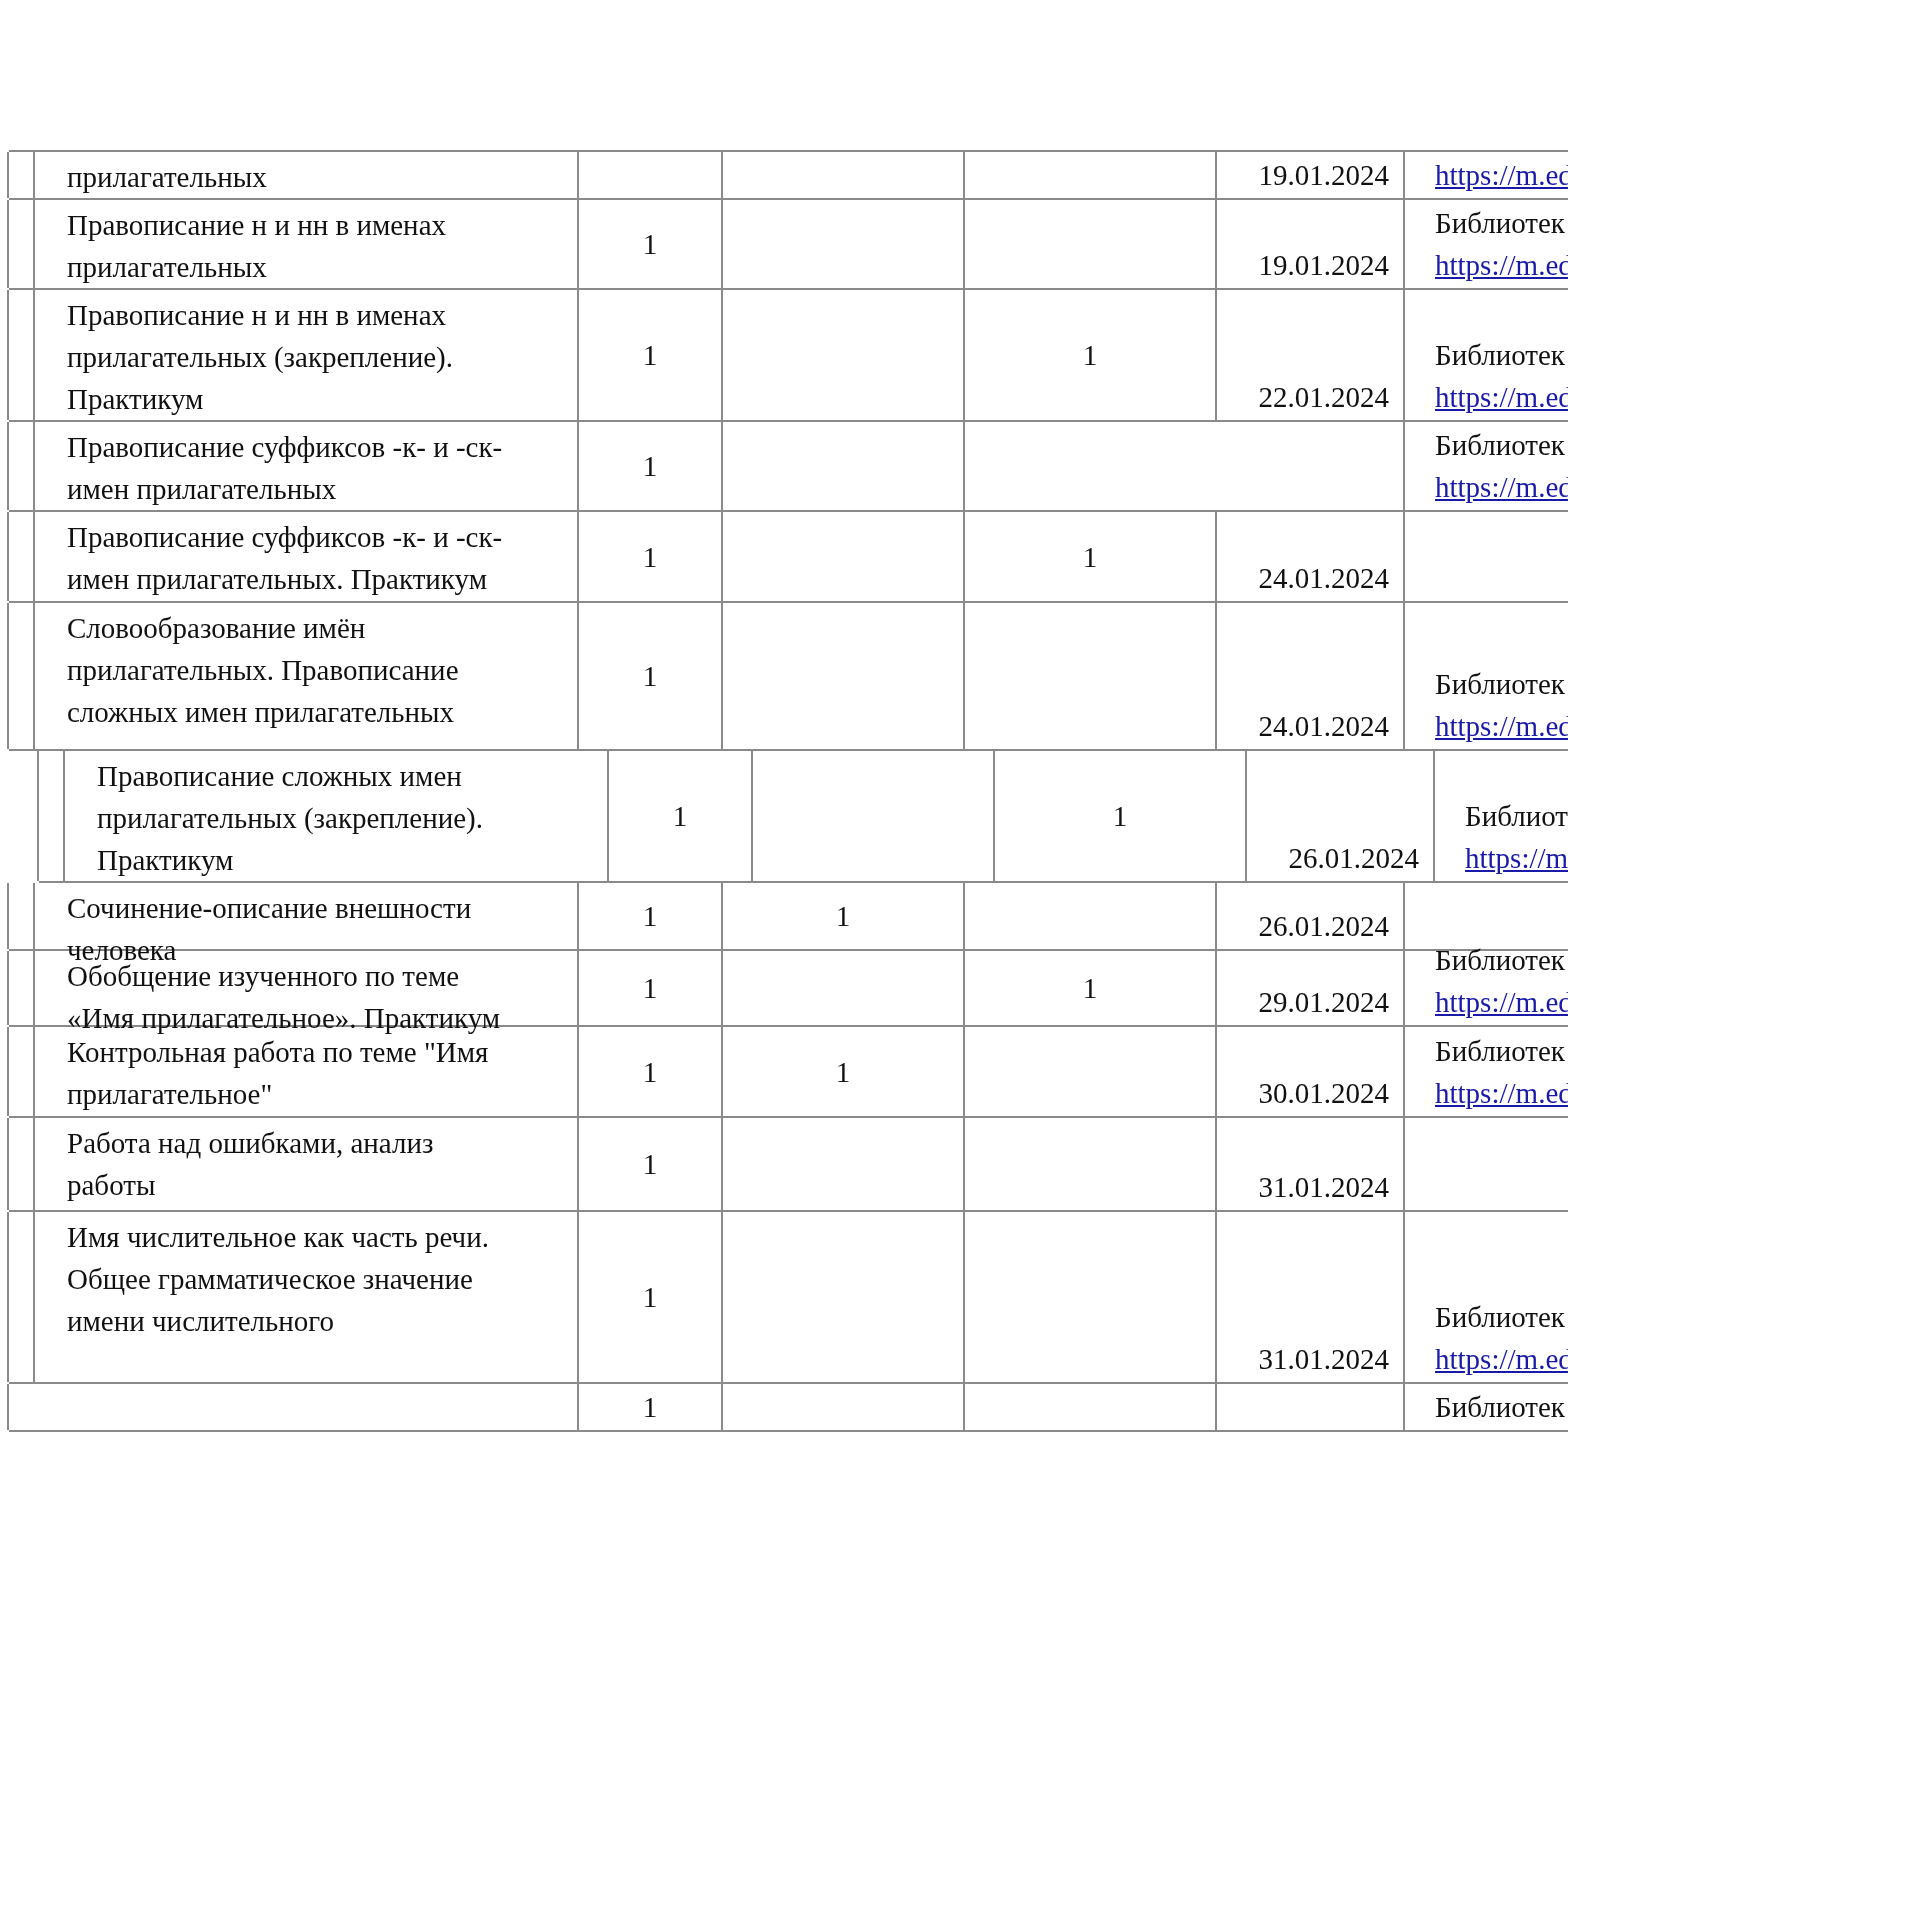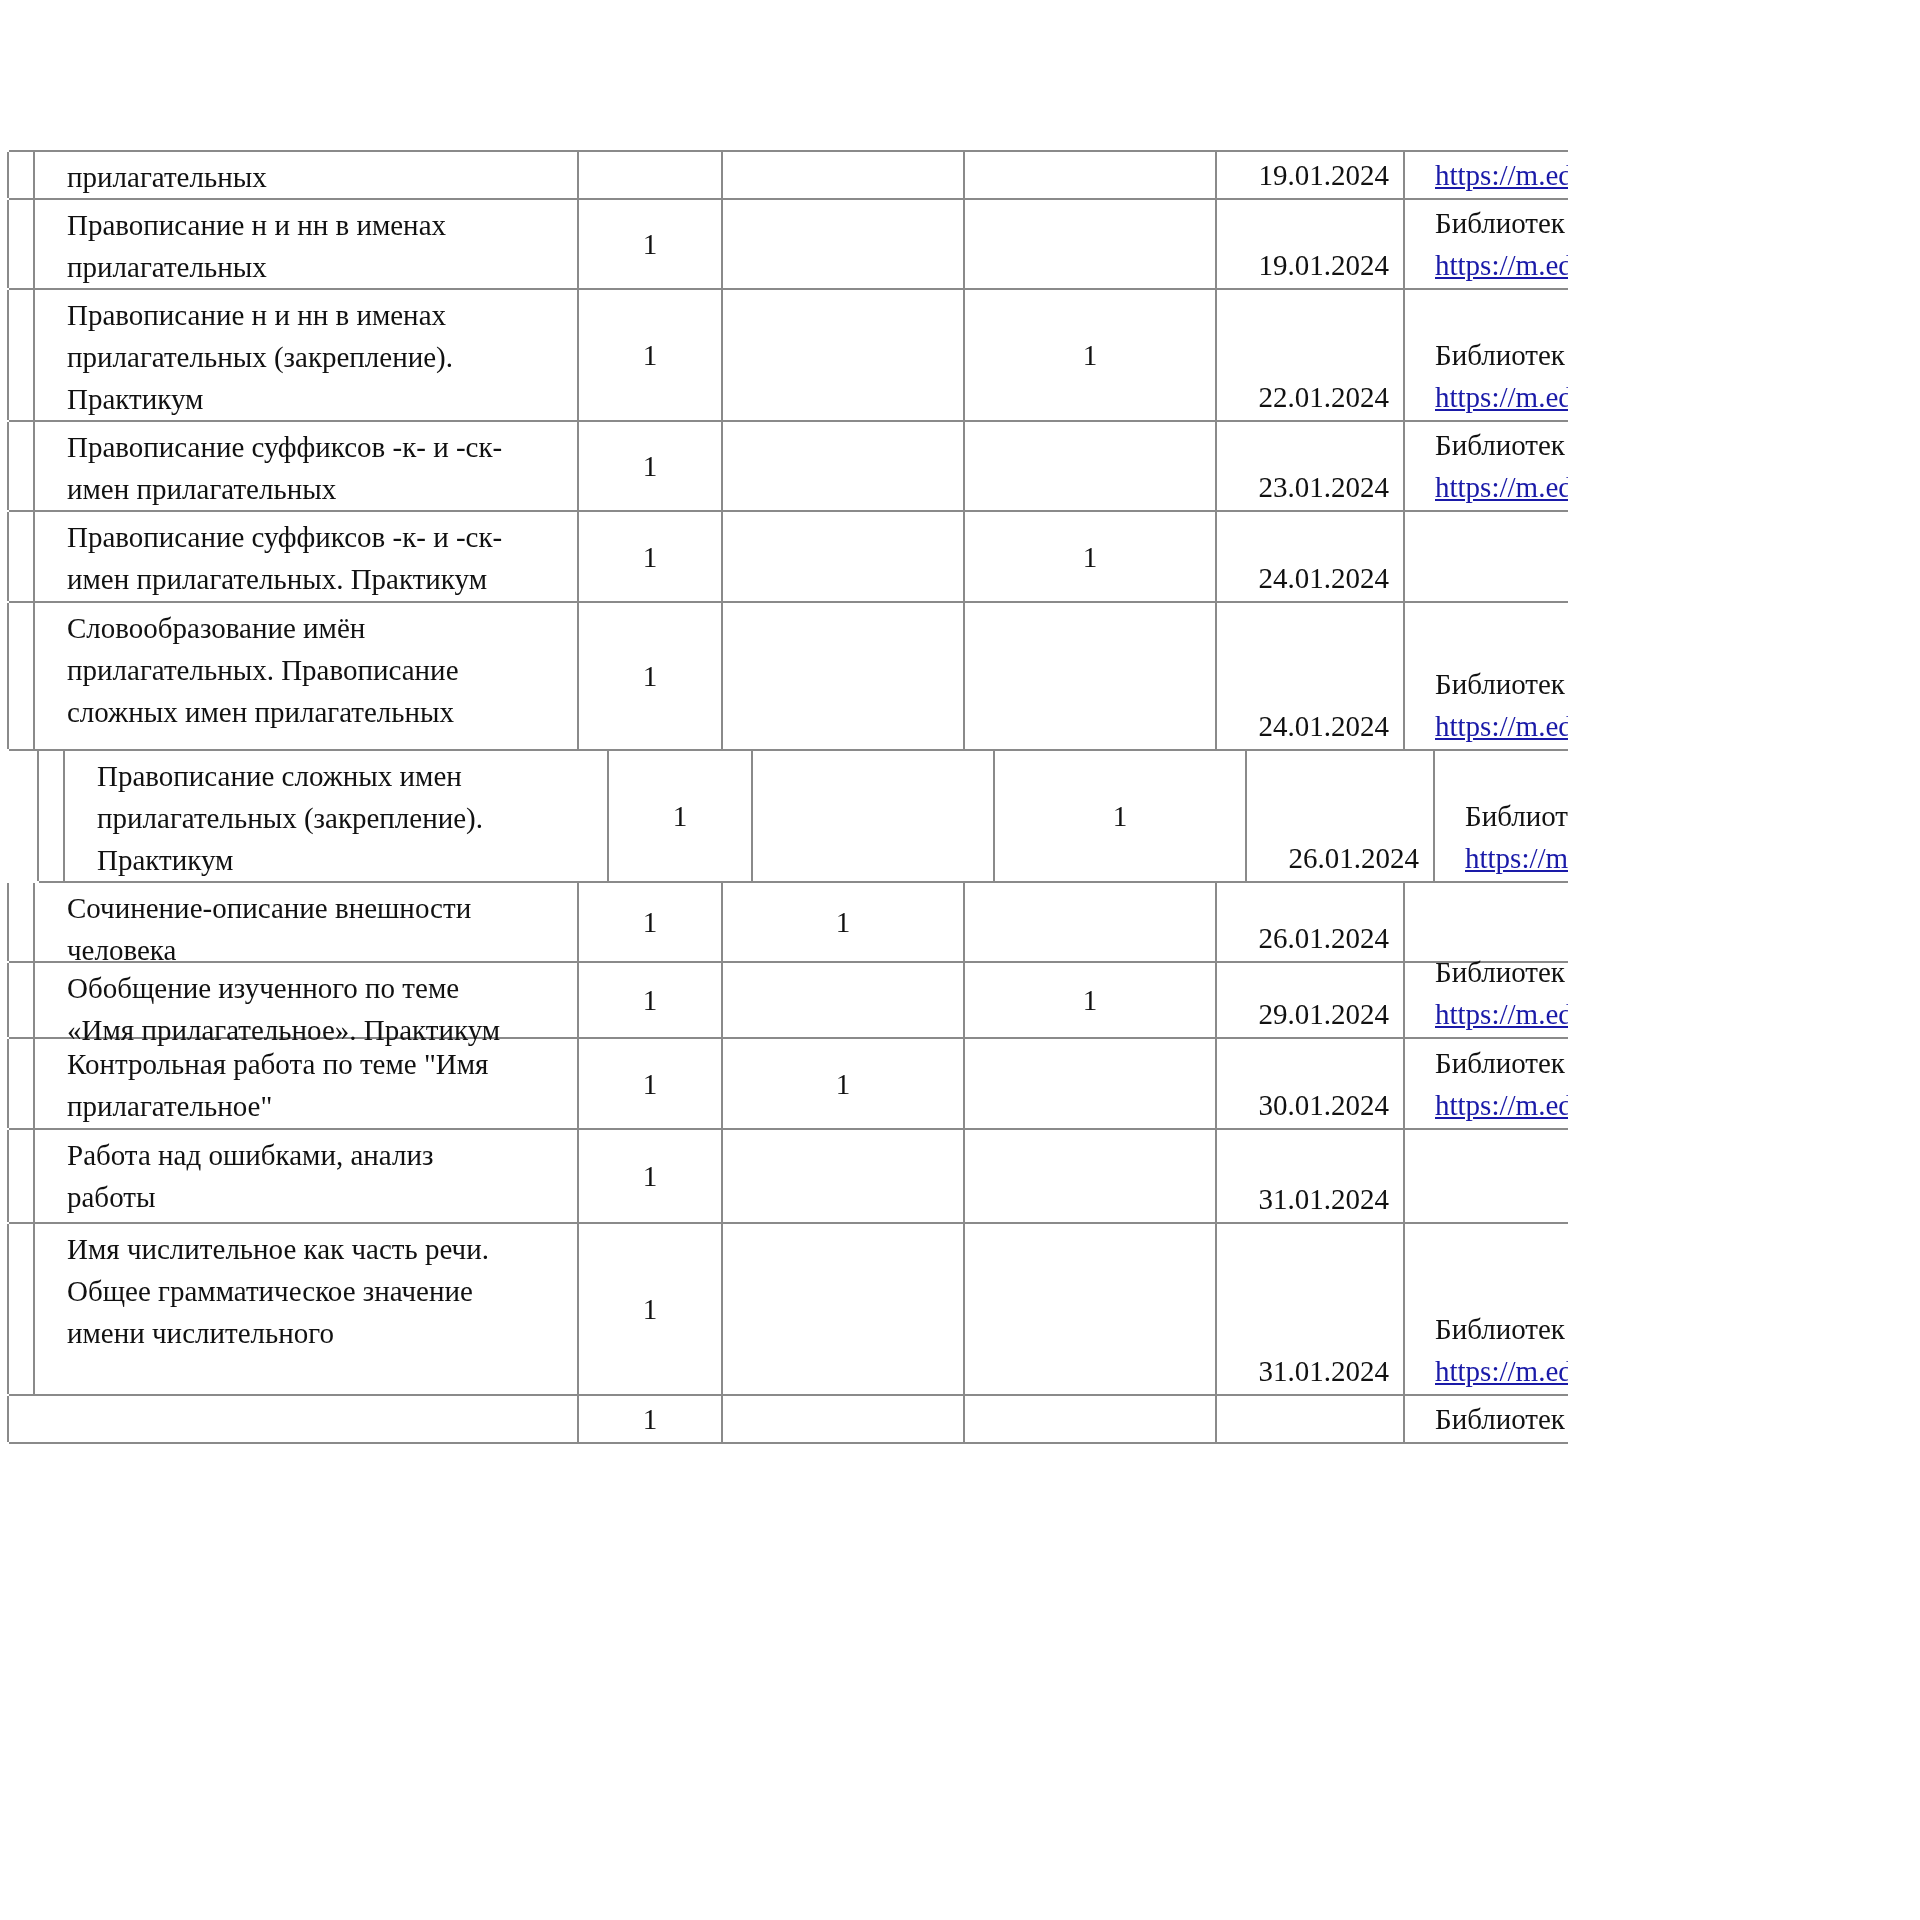--- a/index.html
+++ b/index.html
@@ -108,23 +108,20 @@
       </div>
       <div class="cell c2">
         <span class="num">1</span>
       </div>
       <div class="cell c3">
         <span class="num"></span>
       </div>
       <div class="cell c4">
         <span class="num"></span>
       </div>
-      <div class="cell c5">
-        <span class="date">23.01.2024</span>
-      </div>
       <div class="cell c6">
         <div class="res">
           <span class="lib">Библиотек</span>
           <a>https://m.eds</a>
         </div>
       </div>
     </div>
     <div class="row" style="height: 91px;">
       <div class="cell c0"></div>
       <div class="cell c1">
@@ -192,21 +189,21 @@
       <div class="cell c5">
         <span class="date">26.01.2024</span>
       </div>
       <div class="cell c6">
         <div class="res">
           <span class="lib">Библиотек</span>
           <a>https://m.eds</a>
         </div>
       </div>
     </div>
-    <div class="row" style="height: 80px;">
+    <div class="row" style="height: 68px;">
       <div class="cell c0"></div>
       <div class="cell c1">
         <span class="topic">Сочинение-описание внешности
 человека</span>
       </div>
       <div class="cell c2">
         <span class="num">1</span>
       </div>
       <div class="cell c3">
         <span class="num">1</span>

